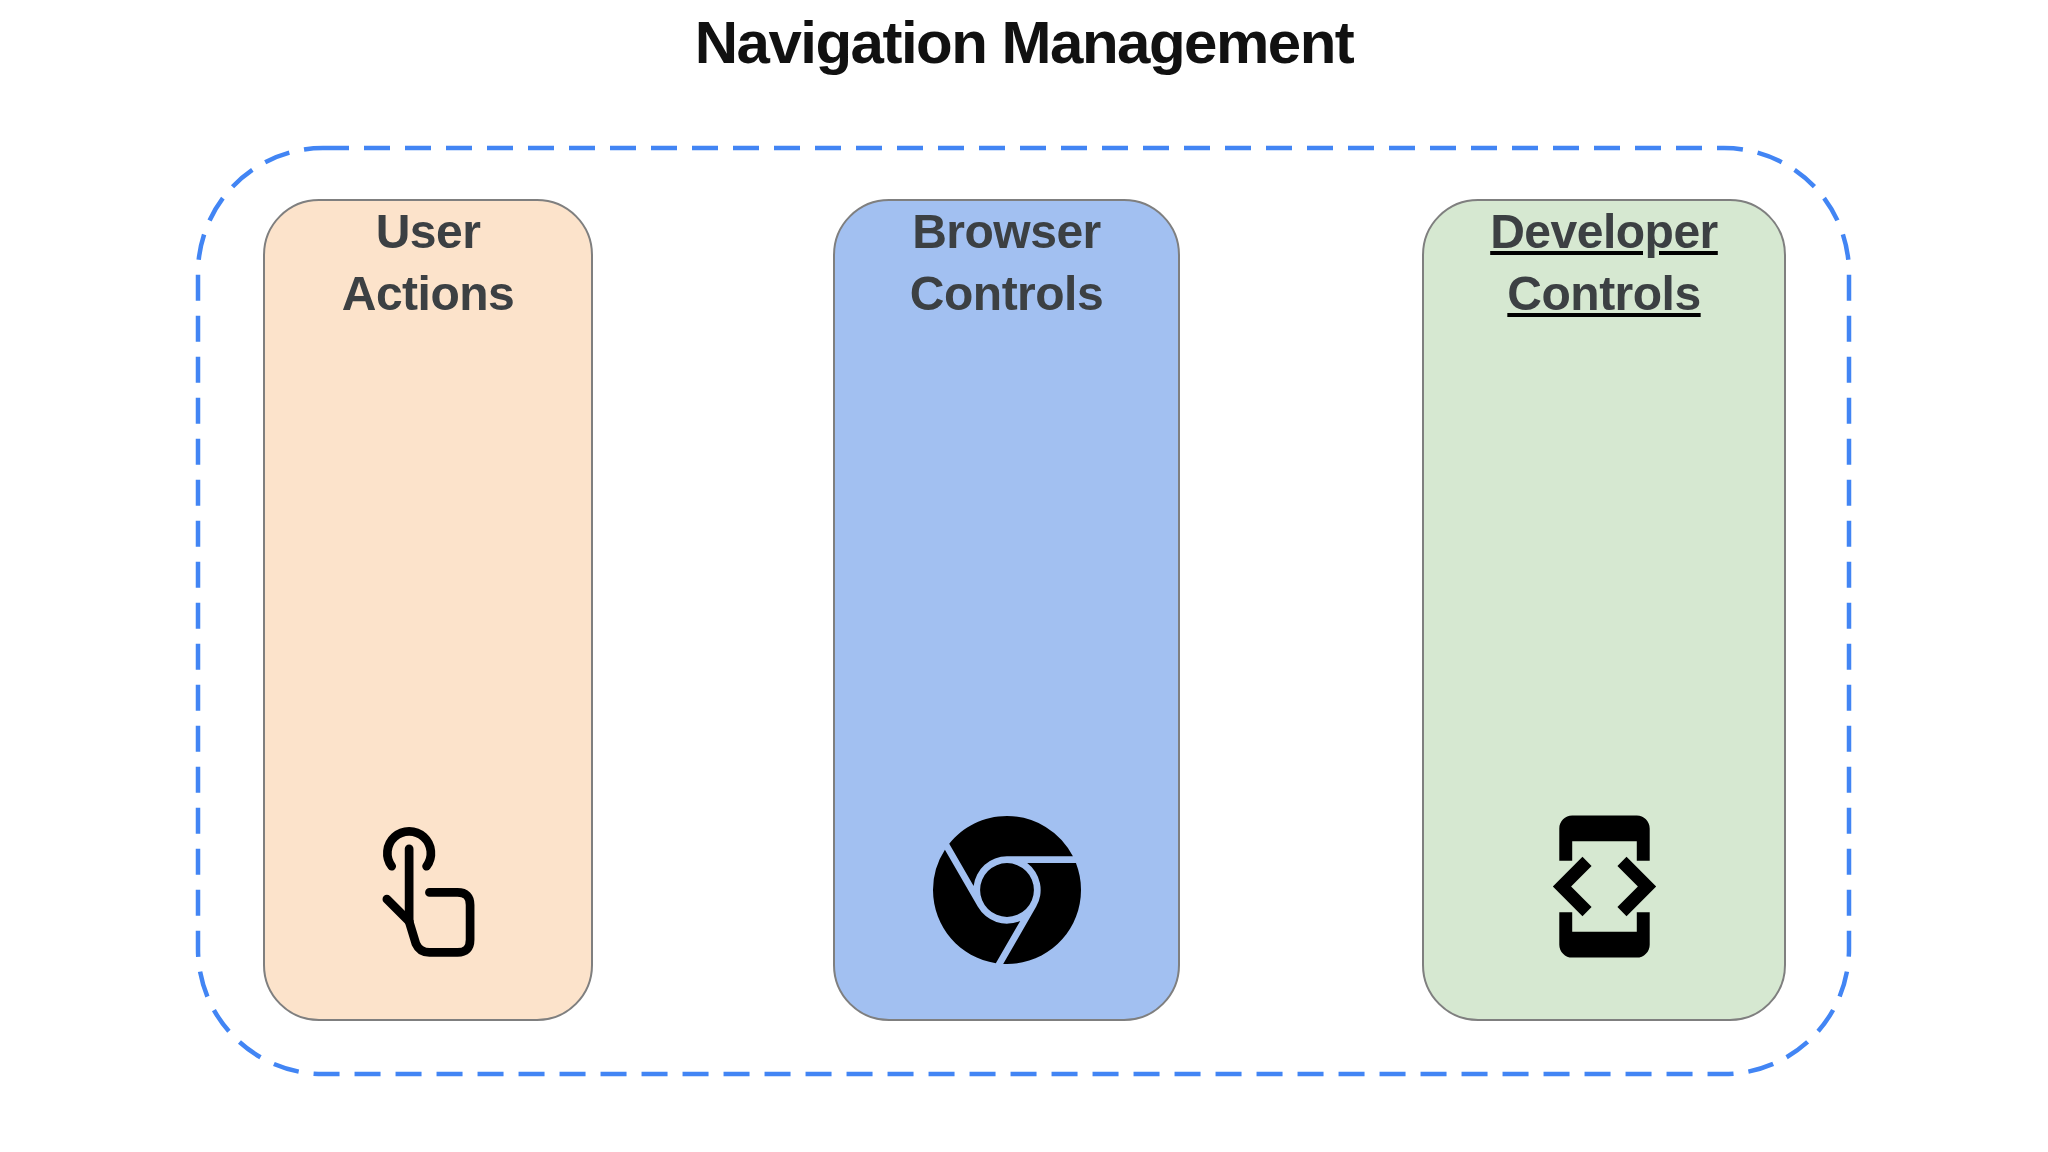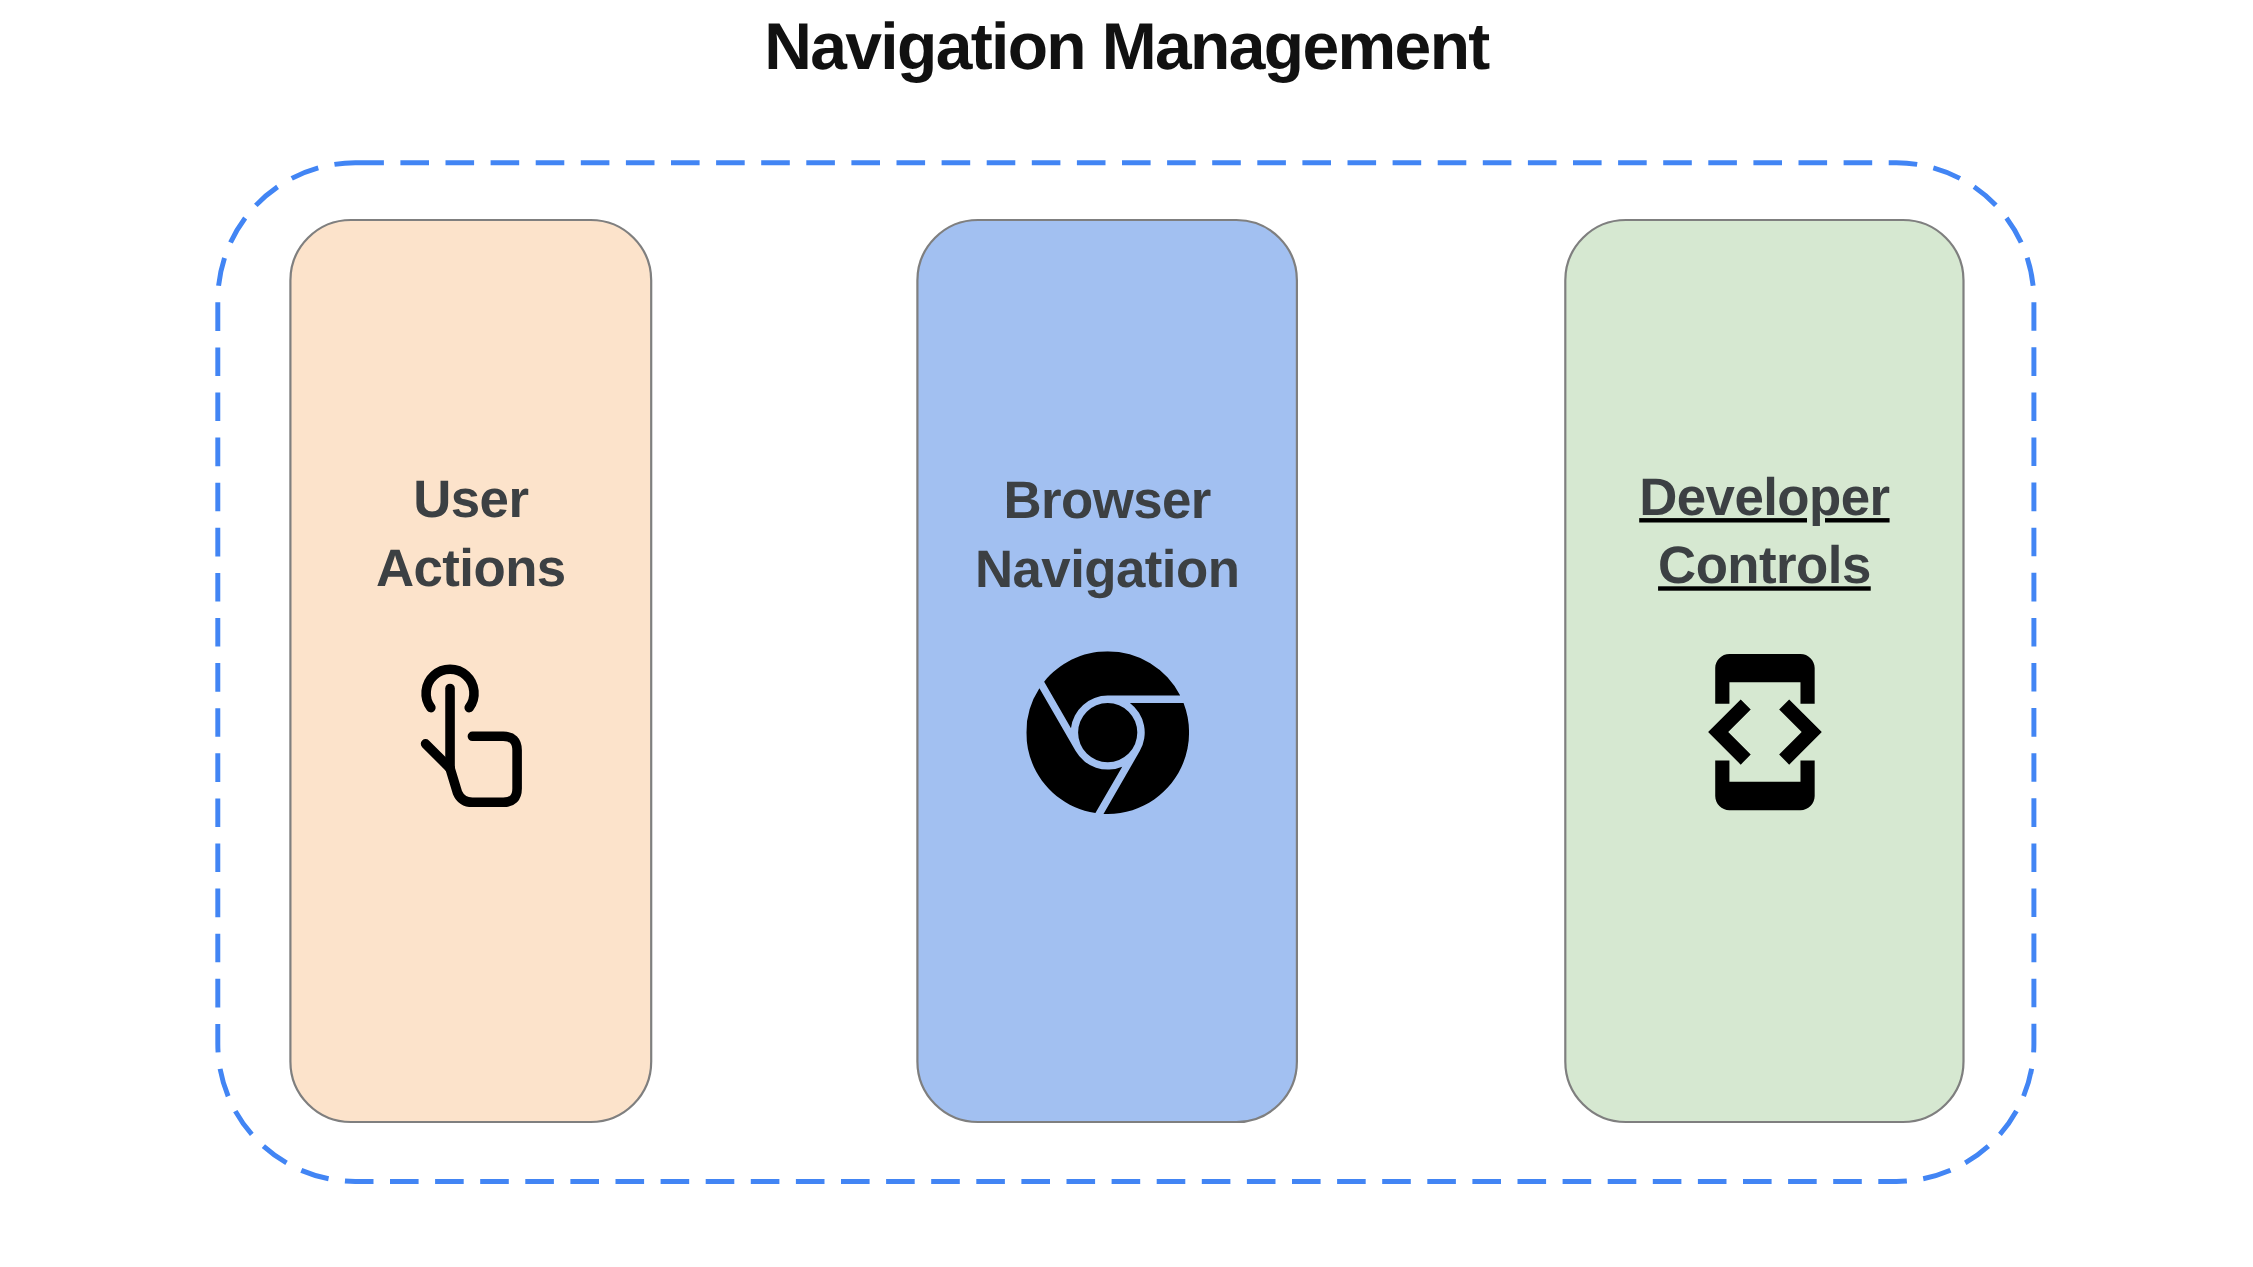--- a/index.html
+++ b/index.html
@@ -33,21 +33,21 @@
   .card {
     position: absolute;
     top: 199px;
     height: 822px;
     border: 2px solid #7f7f7f;
     border-radius: 56px;
     box-sizing: border-box;
     display: flex;
     flex-direction: column;
     align-items: center;
-    justify-content: center;
+    justify-content: space-between;
     gap: 42px;
     padding-bottom: 55px;
   }
   .card-1 { left: 263px;  width: 330px; }
   .card-2 { left: 833px;  width: 347px; }
   .card-3 { left: 1422px; width: 364px; text-decoration: underline; }
   .card-label {
     width: min-content;
     text-align: center;
     font-size: 48px;
@@ -75,21 +75,21 @@
       <svg width="142" height="150" viewBox="0 0 105 155" fill="none" stroke="currentColor" stroke-width="9" stroke-linecap="round" stroke-linejoin="round">
         <path d="M15,54 A22.5,22.5 0 1 1 51,54"></path>
         <path d="M33,36 L33,110"></path>
         <path d="M10,88 L33,111"></path>
         <path d="M33,111 L40,134 Q44,143 54,143 L83,143 Q96,143 96,130 L96,94 Q96,81 83,81 L54,81"></path>
       </svg>
     </span>
   </section>
 
   <section class="card card-2" style="background-color: rgb(162, 192, 241); border-color: rgb(127, 127, 127);">
-    <div class="card-label" style="color: rgb(60, 64, 67);">Browser Navigation</div>
+    <div class="card-label" style="color: rgb(60, 64, 67);">Browser Controls</div>
     <span class="icon" style="color: rgb(0, 0, 0);">
       <svg width="148" height="148" viewBox="0 0 24 24" fill="currentColor">
         <path d="M12 0C8.21 0 4.831 1.757 2.632 4.501l3.953 6.848A5.454 5.454 0 0 1 12 6.545h10.691A12 12 0 0 0 12 0zM1.931 5.47A11.943 11.943 0 0 0 0 12c0 6.012 4.42 10.991 10.189 11.864l3.953-6.847a5.45 5.45 0 0 1-6.865-2.29zm13.342 2.166a5.446 5.446 0 0 1 1.45 7.09l.002.001h-.002l-5.344 9.257c.206.01.413.016.621.016 6.627 0 12-5.373 12-12 0-1.54-.29-3.011-.818-4.364zM12 16.364a4.364 4.364 0 1 1 0-8.728 4.364 4.364 0 0 1 0 8.728Z"></path>
       </svg>
     </span>
   </section>
 
   <section class="card card-3" style="background-color: rgb(214, 232, 209); border-color: rgb(127, 127, 127);">
     <div class="card-label" style="color: rgb(60, 64, 67);">Developer Controls</div>
     <span class="icon" style="color: rgb(0, 0, 0);">

